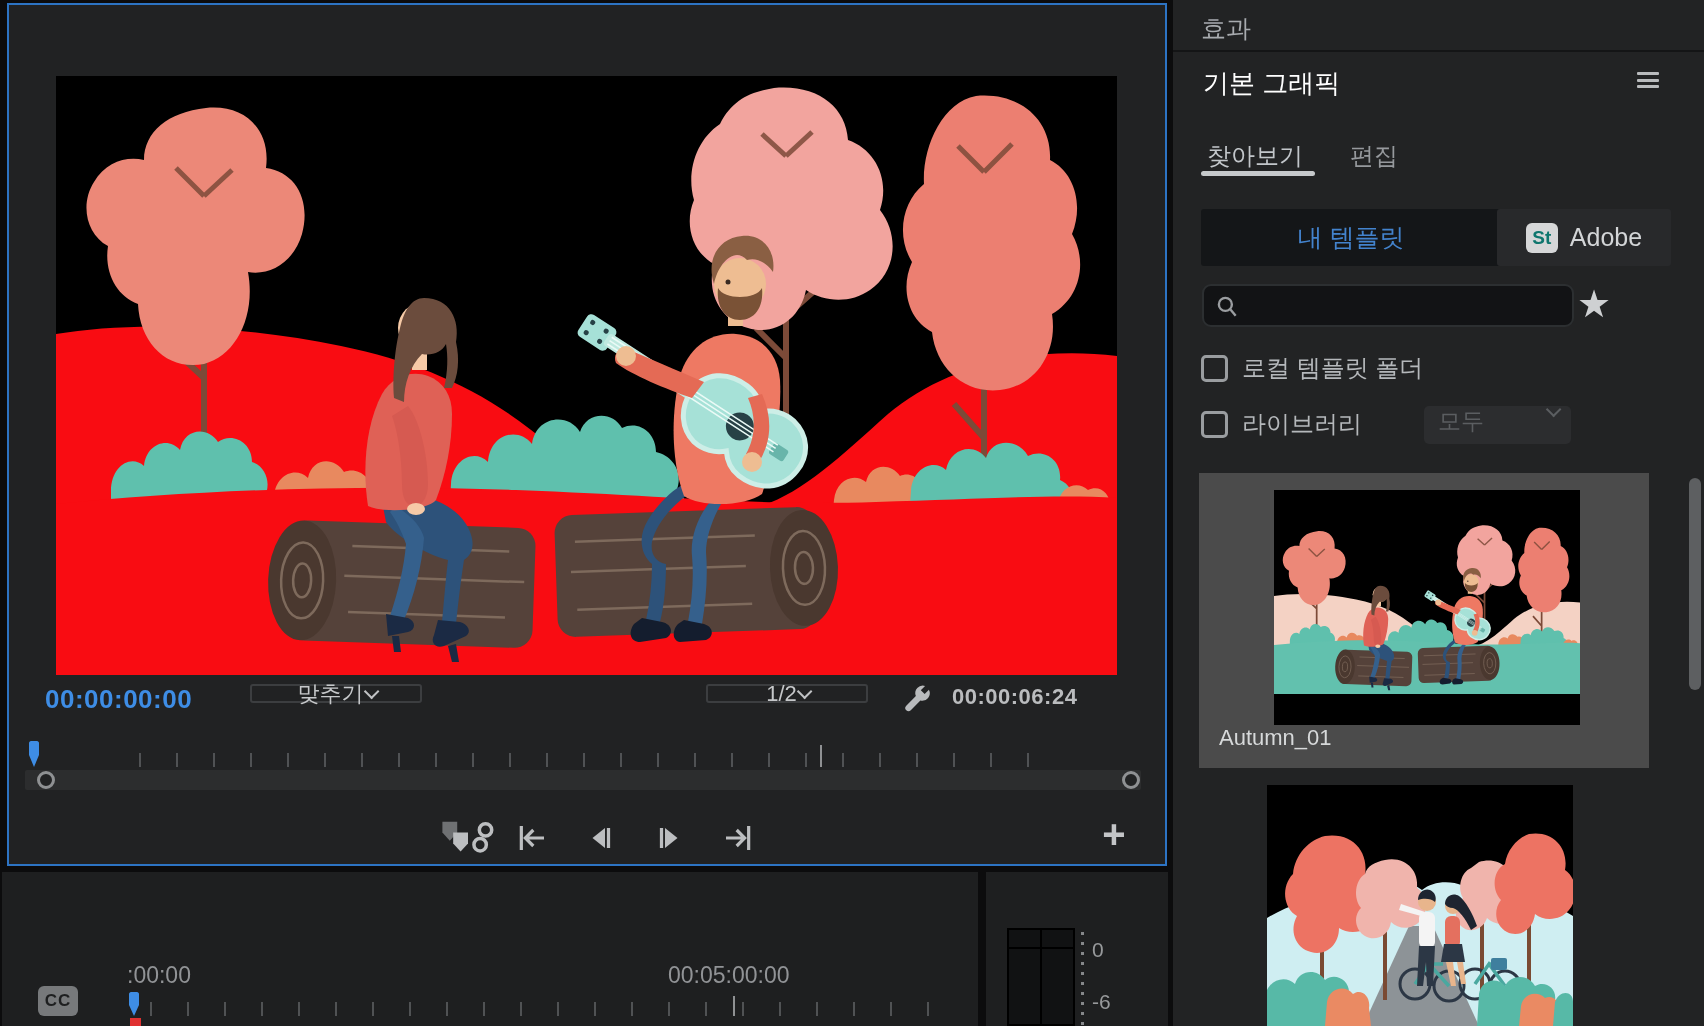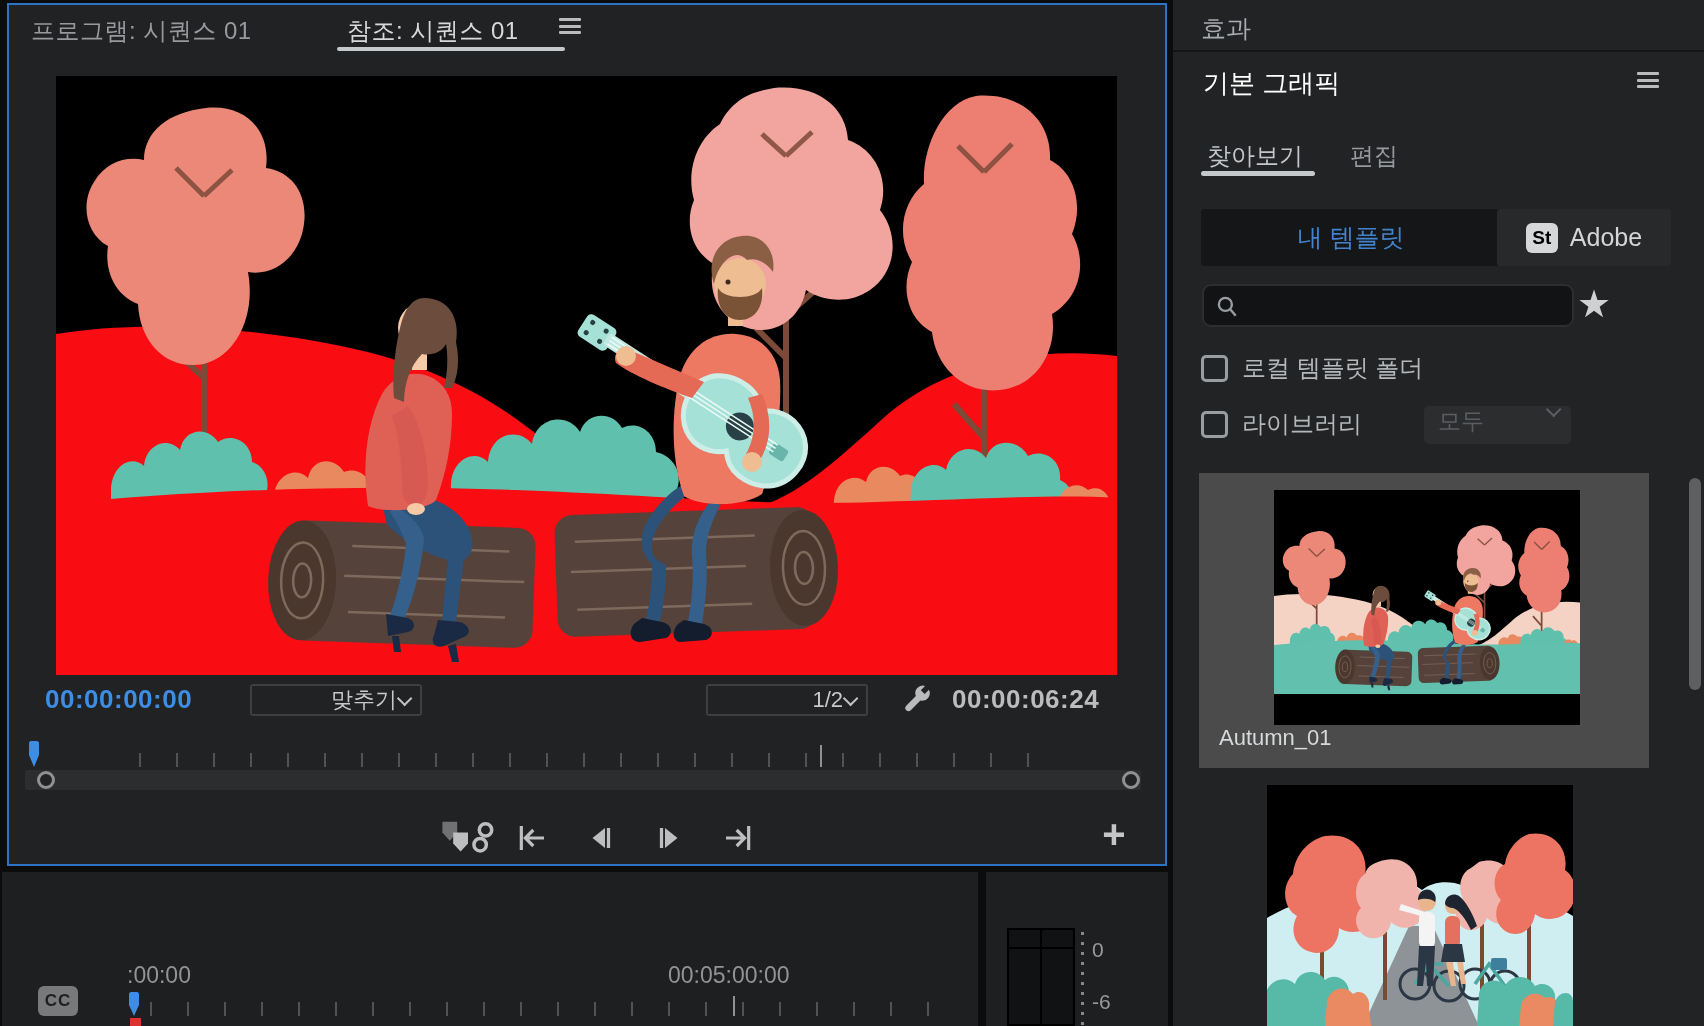--- a/index.html
+++ b/index.html
@@ -16,28 +16,28 @@
   .mon-tab.inactive { color:#97999d; left:22px; }
   .mon-tab.active { color:#d6d8da; left:338px; }
   .tab-underline { left:328px; top:42px; width:228px; height:4px; background:#c6c9cb; border-radius:2px; }
   .hamb { width:22px; height:16px; display:flex; flex-direction:column; justify-content:space-between; }
   .hamb i { display:block; height:3px; background:#b9bbbd; border-radius:1px; }
   #mon-menu { left:550px; top:13px; }
 
   #video { left:47px; top:71px; width:1061px; height:599px; background:#000; }
   #video svg, .thumb svg { display:block; }
   #tc-current { left:36px; top:679px; font-size:26px; font-weight:700; color:var(--timecode-blue,#3e8de5); letter-spacing:0.5px; }
-  .dropbox { border:2px solid #3c3e40; border-radius:3px; height:32px; display:flex; align-items:center;
-    justify-content:flex-end; padding:0 12px; color:#c6c8ca; font-size:22px; background:transparent; }
+  .dropbox { border:2px solid #3c3e40; border-radius:3px; height:19px; display:flex; align-items:center;
+    justify-content:center; padding:0 12px; color:#c6c8ca; font-size:22px; background:transparent; }
   #fit-drop { left:241px; top:679px; width:172px; }
   #res-drop { left:697px; top:679px; width:162px; }
   .chev { width:11px; height:11px; border-right:2.5px solid #c0c2c4; border-bottom:2.5px solid #c0c2c4;
     transform:rotate(45deg) translateY(-3px); }
   #wrench { left:891px; top:678px; width:32px; height:32px; }
-  #tc-duration { left:943px; top:679px; font-size:26px; font-weight:600; color:#babcbe; letter-spacing:0.5px; }
+  #tc-duration { left:943px; top:679px; font-size:22px; font-weight:600; color:#babcbe; letter-spacing:0.5px; }
 
   
   #mon-playhead { left:19px; top:736px; }
   .ticks-h { height:14px; background:repeating-linear-gradient(to right,#505254 0 2px,transparent 2px 37px); }
   #mon-ticks { left:130px; top:748px; width:912px; }
   #mon-bigtick { left:811px; top:740px; width:2px; height:22px; background:#8f9193; }
   #scrub { left:16px; top:765px; width:1116px; height:20px; background:#2c2d2e; border-radius:2px; }
   .ring { width:18px; height:18px; border:3px solid #8f9193; border-radius:50%; background:#222324; }
   #ring-l { left:28px; top:766px; }
   #ring-r { left:1113px; top:766px; }
@@ -56,21 +56,21 @@
   #eg-title { left:30px; top:66px; font-size:26px; color:#ffffff; }
   #eg-menu { left:464px; top:72px; }
   .eg-tab { top:140px; font-size:24px; }
   #tab-browse { left:34px; color:#c2c6ca; }
   #tab-edit { left:177px; color:#96999d; }
   #browse-underline { left:28px; top:171px; width:114px; height:5px; background:#c6c9cb; border-radius:3px; }
 
   .seg { top:209px; height:57px; border-radius:3px; display:flex; align-items:center; justify-content:center; }
   #seg-my { left:28px; width:300px; background:#141618; font-size:25px; color:var(--link-blue,#4383cd); }
   #seg-adobe { left:324px; width:174px; background:#28292b; gap:12px; }
-  #st-badge { width:32px; height:30px; background:#d6d7d8; border-radius:6px; color:#000000; font-weight:700;
+  #st-badge { width:32px; height:30px; background:#d6d7d8; border-radius:6px; color:#0f766e; font-weight:700;
     font-size:19px; display:flex; align-items:center; justify-content:center; }
   #adobe-label { color:#d3d5d7; font-size:25px; }
 
   #searchbox { left:29px; top:284px; width:372px; height:43px; background:#121315; border:2px solid #2c2f31;
     border-radius:9px; display:flex; align-items:center; padding:0 10px; }
   #searchbox input { flex:1; background:transparent; border:0; outline:0; color:#d0d2d4; font-size:22px;
     font-family:"Liberation Sans",sans-serif; }
   #fav-star { left:404px; top:282px; font-size:38px; color:#ced0d2; }
 
   .checkrow { left:28px; display:flex; align-items:center; gap:14px; }
@@ -233,30 +233,20 @@
       <path fill="#57b9a7" d="M210,208 L212,176 C214,162 230,158 238,168 C244,156 262,156 268,168 C278,162 290,170 288,182 L290,208 Z"></path>
       <path fill="#ea8a63" d="M252,208 L254,188 C256,176 270,172 278,180 C286,176 294,184 292,194 L294,208 Z"></path>
       <path fill="#57b9a7" d="M286,208 L288,184 C292,172 306,172 306,184 L306,208 Z"></path>
     </g>
   </defs>
 </svg>
 
 <div id="app">
 
   <div id="monitor" class="abs">
-    <div class="tabbar abs">
-      <span class="mon-tab inactive abs">프로그램: 시퀀스 01</span>
-      <span class="mon-tab active abs">참조: 시퀀스 01</span>
-      <div class="tab-underline abs"></div>
-      <div id="mon-menu" class="hamb abs">
-          <i></i>
-          <i></i>
-          <i></i>
-        </div>
-    </div>
 
     <div id="video" class="abs">
       <svg class="scene-red" viewBox="0 0 1061 599" width="1061" height="599" preserveAspectRatio="none" style="--hill:var(--scene-red,#f90c12);--ground:var(--scene-red,#f90c12)">
         <use href="#scene-autumn"></use>
       </svg>
     </div>
 
     <span id="tc-current" class="abs">00:00:00:00</span>
     <div id="fit-drop" class="dropbox abs">
       <span>맞추기</span>

